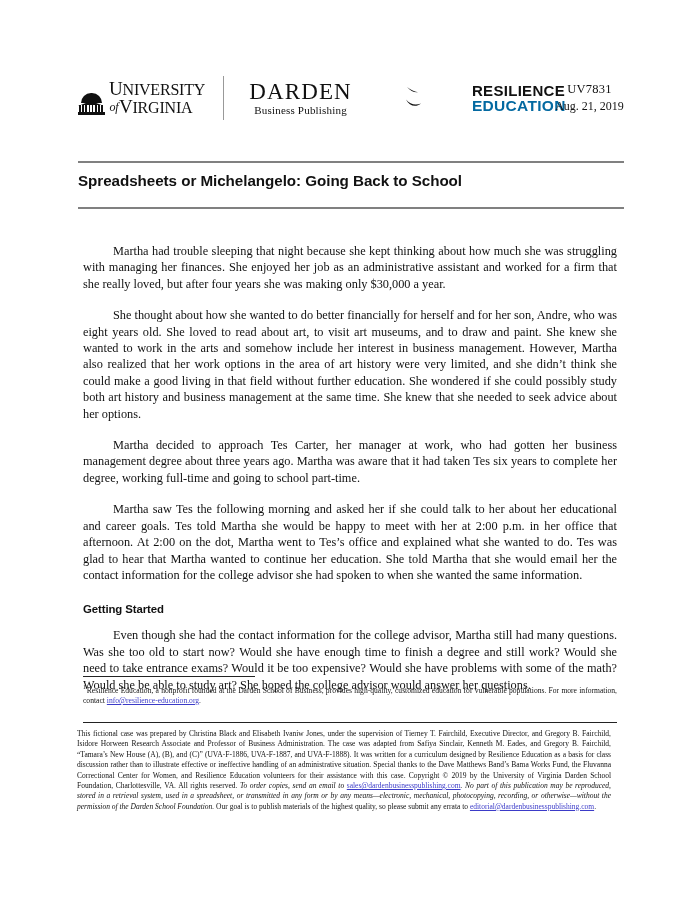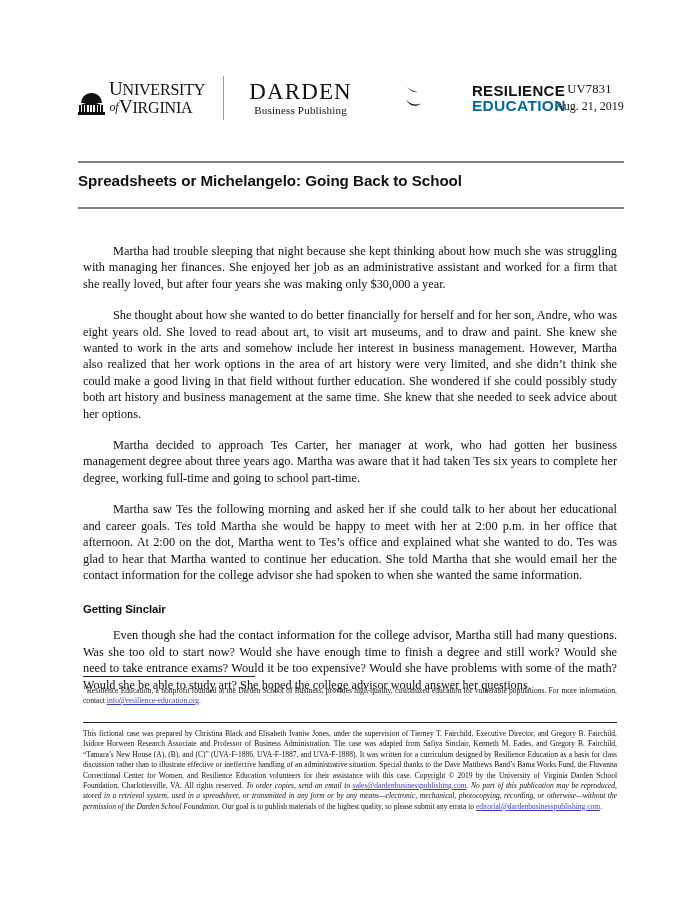--- a/index.html
+++ b/index.html
@@ -271,21 +271,21 @@
   .credits-rule {
     position: absolute;
     left: 83px;
     top: 722px;
     width: 534px;
     height: 1px;
     background: #222;
   }
   .credits {
     position: absolute;
-    left: 83px;
+    left: 77px;
     top: 729px;
     width: 534px;
     font-family: "Liberation Serif", serif;
     font-size: 7.5px;
     line-height: 10.4px;
     text-align: justify;
     color: #111;
   }
   .credits i { font-style: italic; }
 </style>
@@ -344,21 +344,21 @@
   <div class="rule-bottom"></div>
 
   <div class="body-col">
 
 
     <p class="para">Martha had trouble sleeping that night because she kept thinking about how much she was struggling with managing her finances. She enjoyed her job as an administrative assistant and worked for a firm that she really loved, but after four years she was making only $30,000 a year.</p>
     <p class="para">She thought about how she wanted to do better financially for herself and for her son, Andre, who was eight years old. She loved to read about art, to visit art museums, and to draw and paint. She knew she wanted to work in the arts and somehow include her interest in business management. However, Martha also realized that her work options in the area of art history were very limited, and she didn’t think she could make a good living in that field without further education. She wondered if she could possibly study both art history and business management at the same time. She knew that she needed to seek advice about her options.</p>
     <p class="para">Martha decided to approach Tes Carter, her manager at work, who had gotten her business management degree about three years ago. Martha was aware that it had taken Tes six years to complete her degree, working full-time and going to school part-time.</p>
     <p class="para">Martha saw Tes the following morning and asked her if she could talk to her about her educational and career goals. Tes told Martha she would be happy to meet with her at 2:00 p.m. in her office that afternoon. At 2:00 on the dot, Martha went to Tes’s office and explained what she wanted to do. Tes was glad to hear that Martha wanted to continue her education. She told Martha that she would email her the contact information for the college advisor she had spoken to when she wanted the same information.</p>
 
-    <h2 class="section-head second">Getting Sinclair</h2>
+    <h2 class="section-head second">Getting Started</h2>
 
     <p class="para">Even though she had the contact information for the college advisor, Martha still had many questions. Was she too old to start now? Would she have enough time to finish a degree and still work? Would she need to take entrance exams? Would it be too expensive? Would she have problems with some of the math? Would she be able to study art? She hoped the college advisor would answer her questions.</p>
   </div>
 
   <div class="fn-rule"></div>
   <div class="footnote">
     <span class="fnmark">1</span><span>Resilience Education, a nonprofit founded at the Darden School of Business, provides high-quality, customized education for vulnerable populations. For more information, contact </span><a class="link" href="#">info@resilience-education.org</a><span>.</span>
   </div>
 
   <div class="credits-rule"></div>

